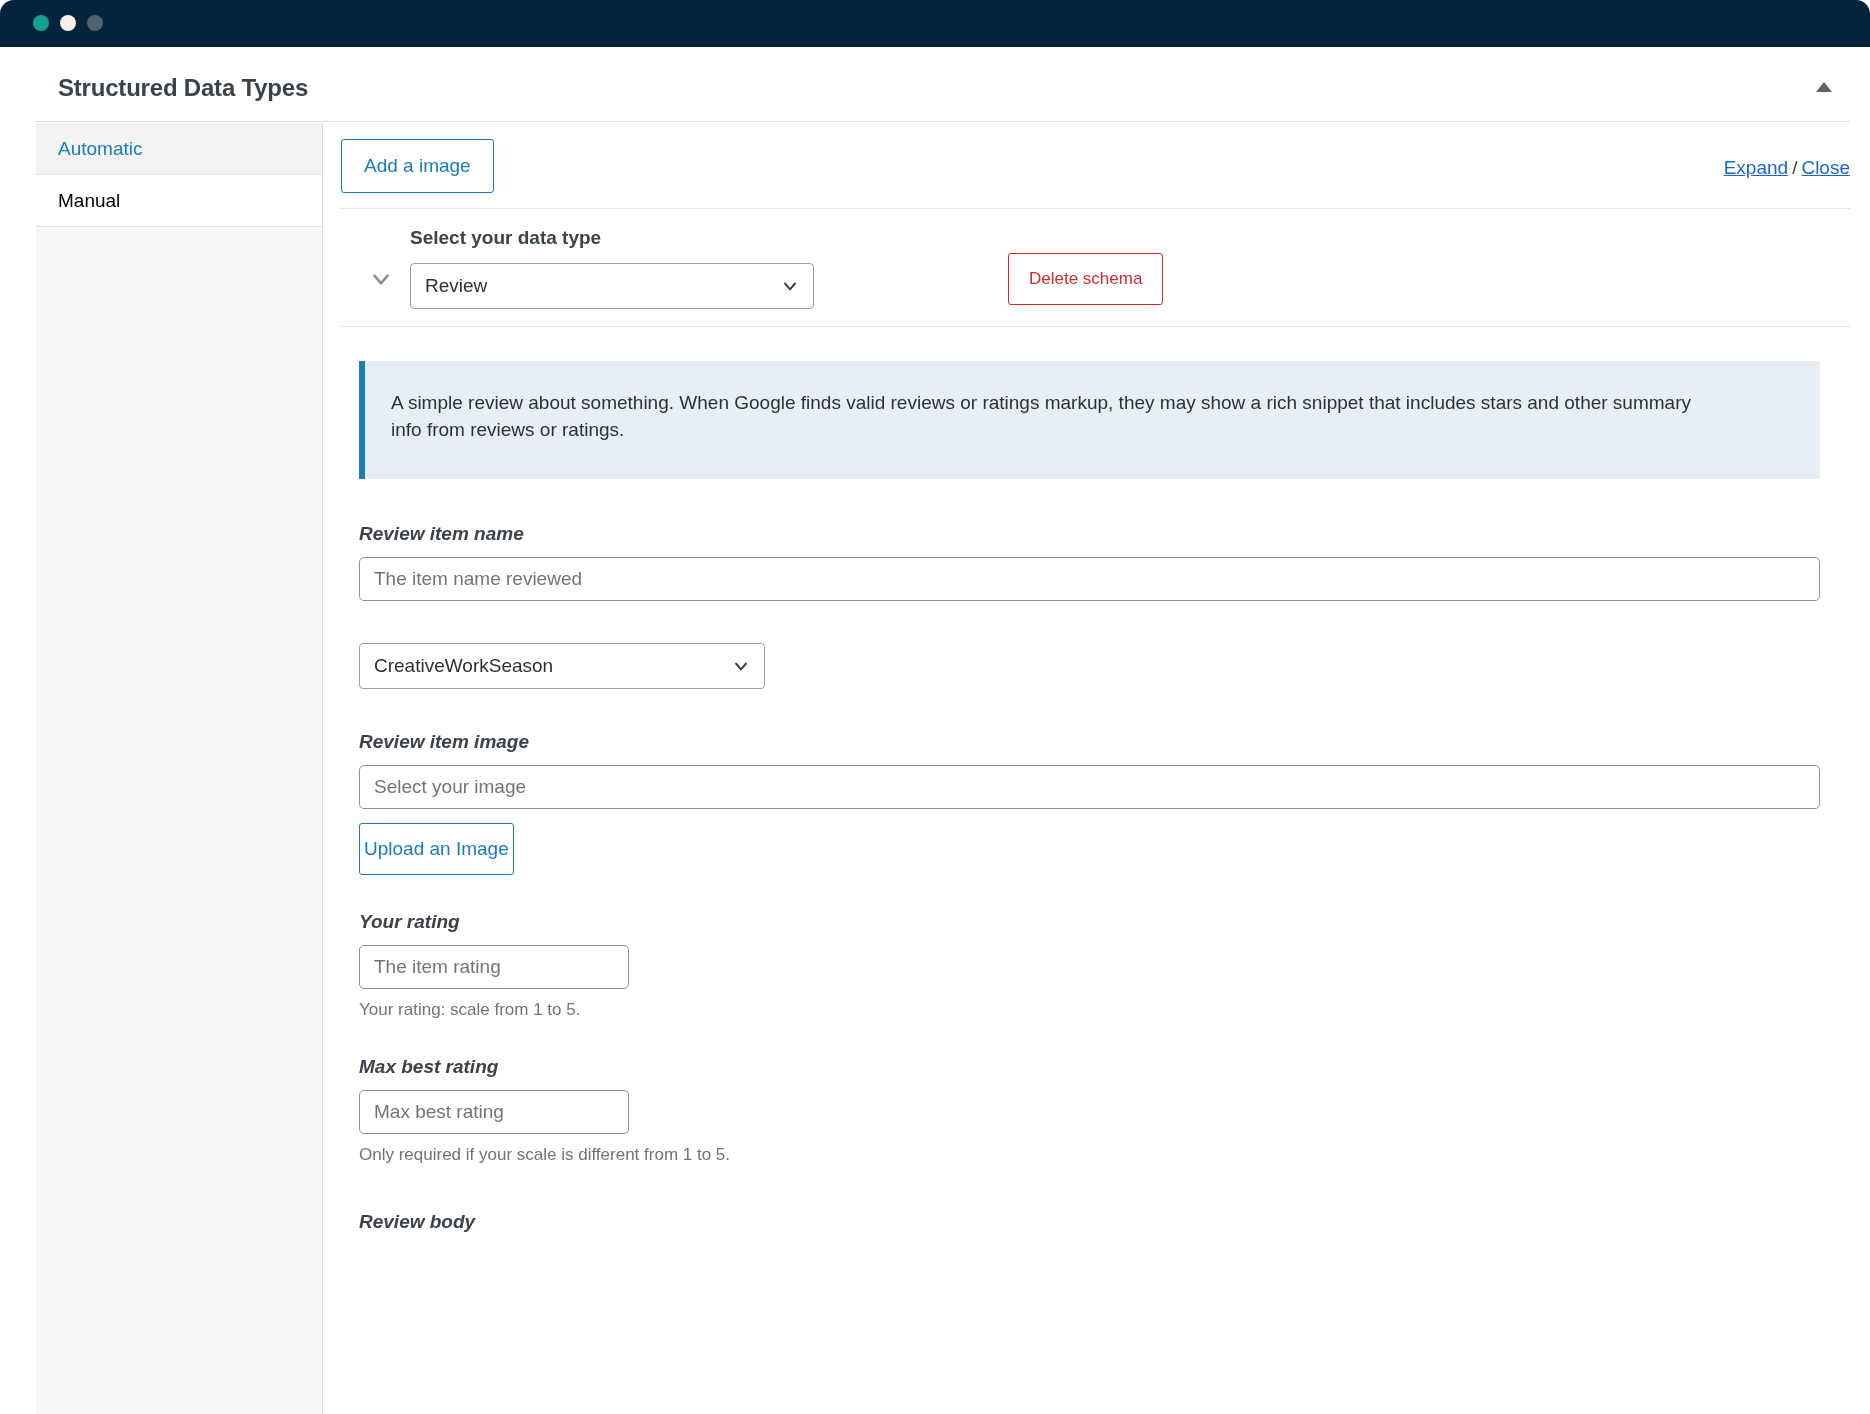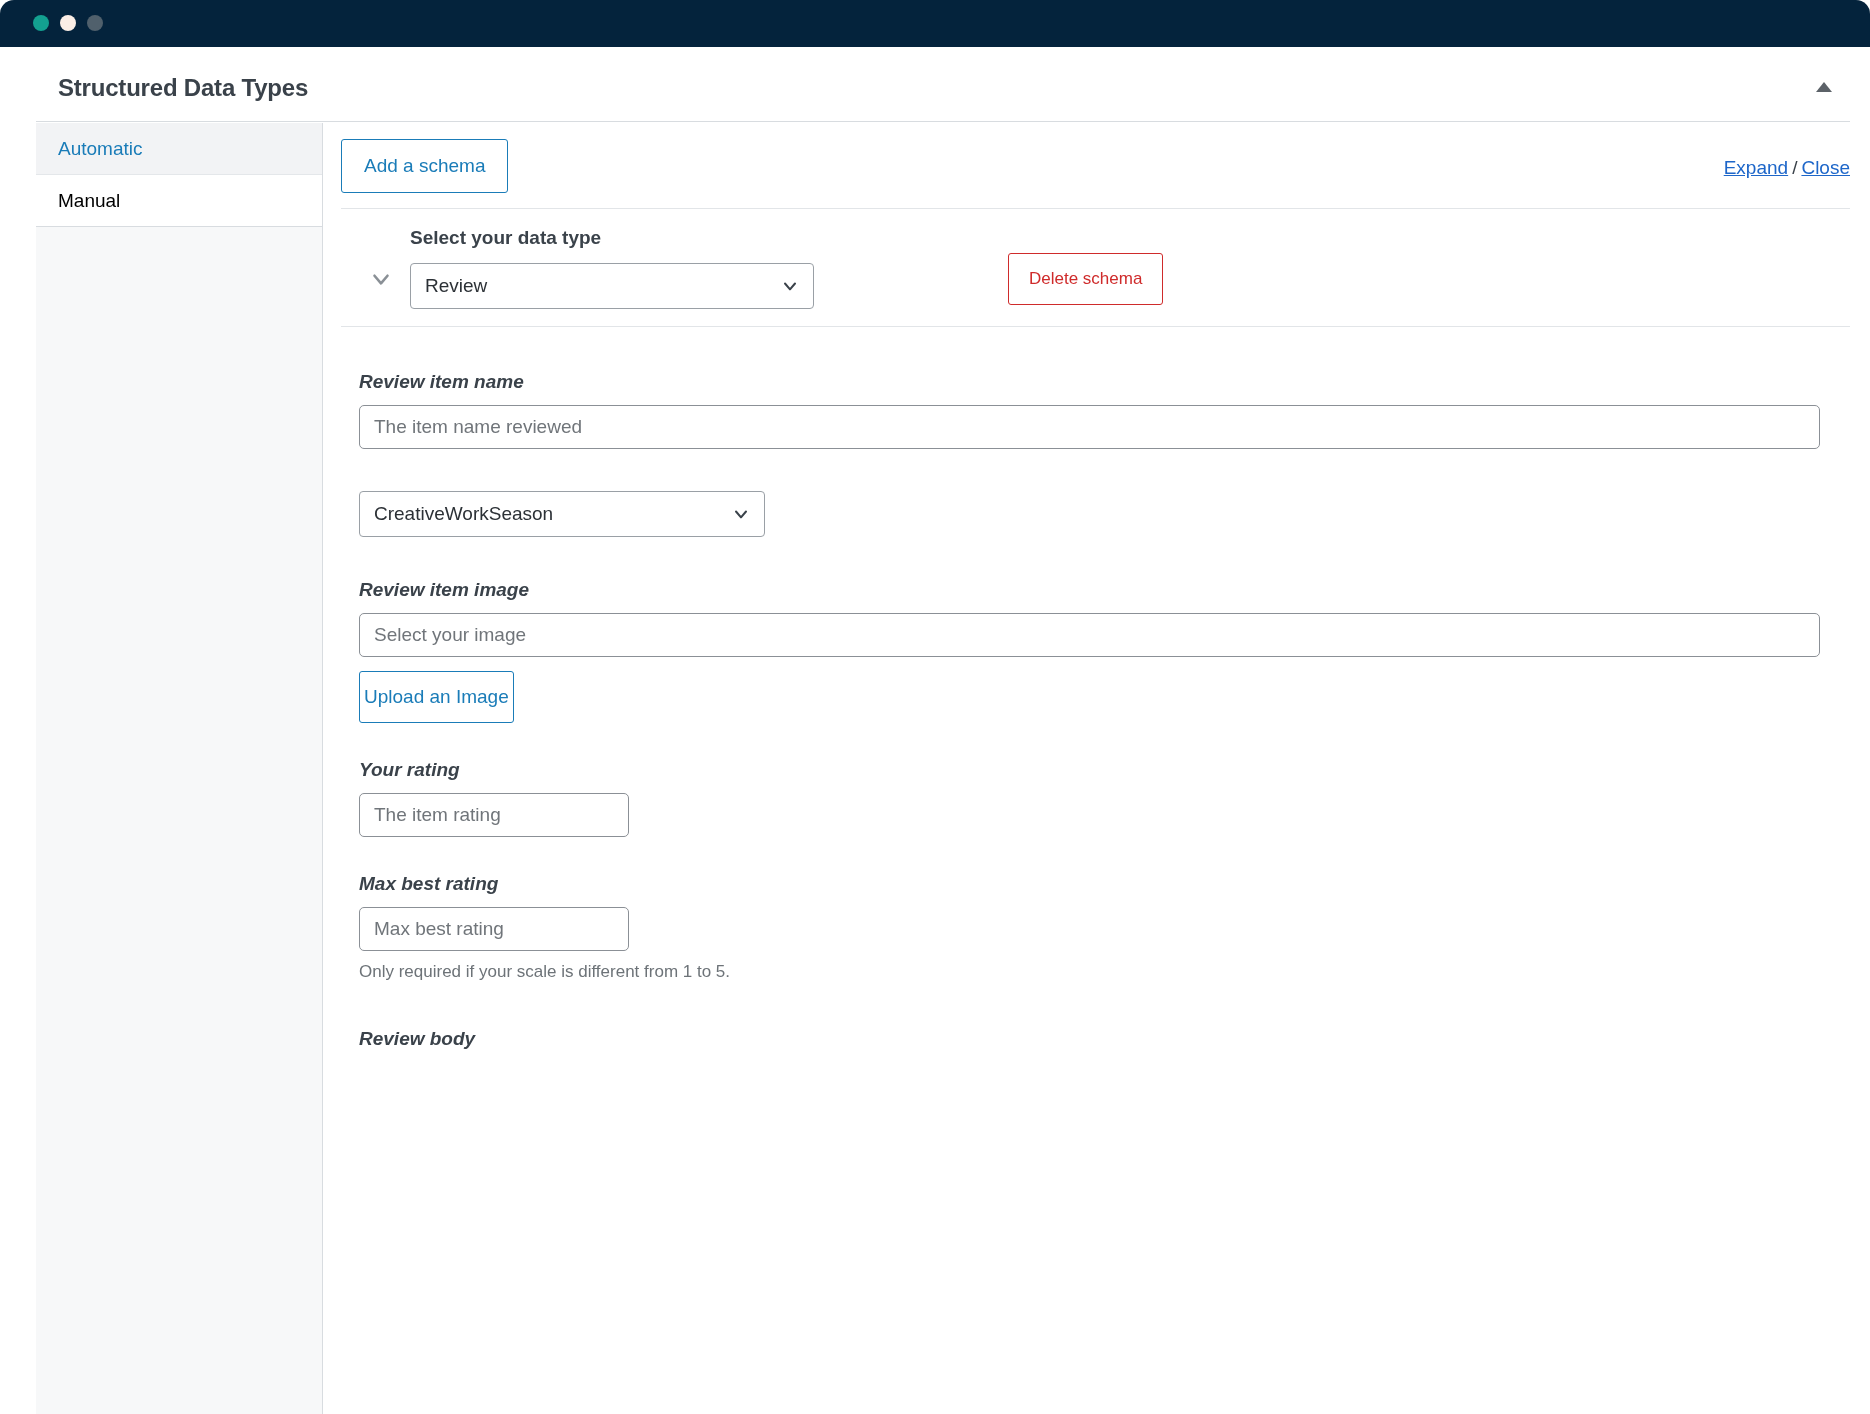--- a/index.html
+++ b/index.html
@@ -359,21 +359,21 @@
             <span>Automatic</span>
           </div>
           <div class="side-item active" style="position:relative;z-index:2;">
             <span>Manual</span>
           </div>
         </div>
 
         <div class="content">
 
           <div class="toolbar-row">
-            <button class="btn-outline-blue">Add a schema</button>
+            <button class="btn-outline-blue">Add a image</button>
             <div class="linkgroup">
               <a>Expand</a><span class="sep">/</span><a>Close</a>
             </div>
           </div>
 
           <div class="schema-head">
             <span class="chev-left">
               <svg width="26" height="26" viewBox="0 0 24 24" fill="none" stroke="#8a9096" stroke-width="2.4" stroke-linecap="round" stroke-linejoin="round">
                   <polyline points="6 9 12 16 18 9"></polyline>
                 </svg>
@@ -383,20 +383,23 @@
               <div class="select-box">Review</div>
               <span class="select-chev">
                 <svg width="20" height="20" viewBox="0 0 24 24" fill="none" stroke="#3a424a" stroke-width="2.4" stroke-linecap="round" stroke-linejoin="round">
                     <polyline points="6 9 12 16 18 9"></polyline>
                   </svg>
               </span>
             </div>
             <button class="btn-outline-red">Delete schema</button>
           </div>
 
+          <div class="notice">
+            <p>A simple review about something. When Google finds valid reviews or ratings markup, they may show a rich snippet that includes stars and other summary info from reviews or ratings.</p>
+          </div>
 
           <div class="form">
 
             <div class="field">
               <span class="field-label">Review item name</span>
               <input class="text-input" type="text" placeholder="The item name reviewed" style="">
             </div>
 
             <div class="gap-42"></div>
 
@@ -417,20 +420,21 @@
               <span class="field-label">Review item image</span>
               <input class="text-input" type="text" placeholder="Select your image" style="">
               <button class="btn-upload">Upload an Image</button>
             </div>
 
             <div class="gap-36"></div>
 
             <div class="field">
               <span class="field-label">Your rating</span>
               <input class="text-input small" type="text" placeholder="The item rating" style="">
+              <div class="help">Your rating: scale from 1 to 5.</div>
             </div>
 
             <div class="gap-36"></div>
 
             <div class="field">
               <span class="field-label">Max best rating</span>
               <input class="text-input small" type="text" placeholder="Max best rating" style="">
               <div class="help">Only required if your scale is different from 1 to 5.</div>
             </div>
 

